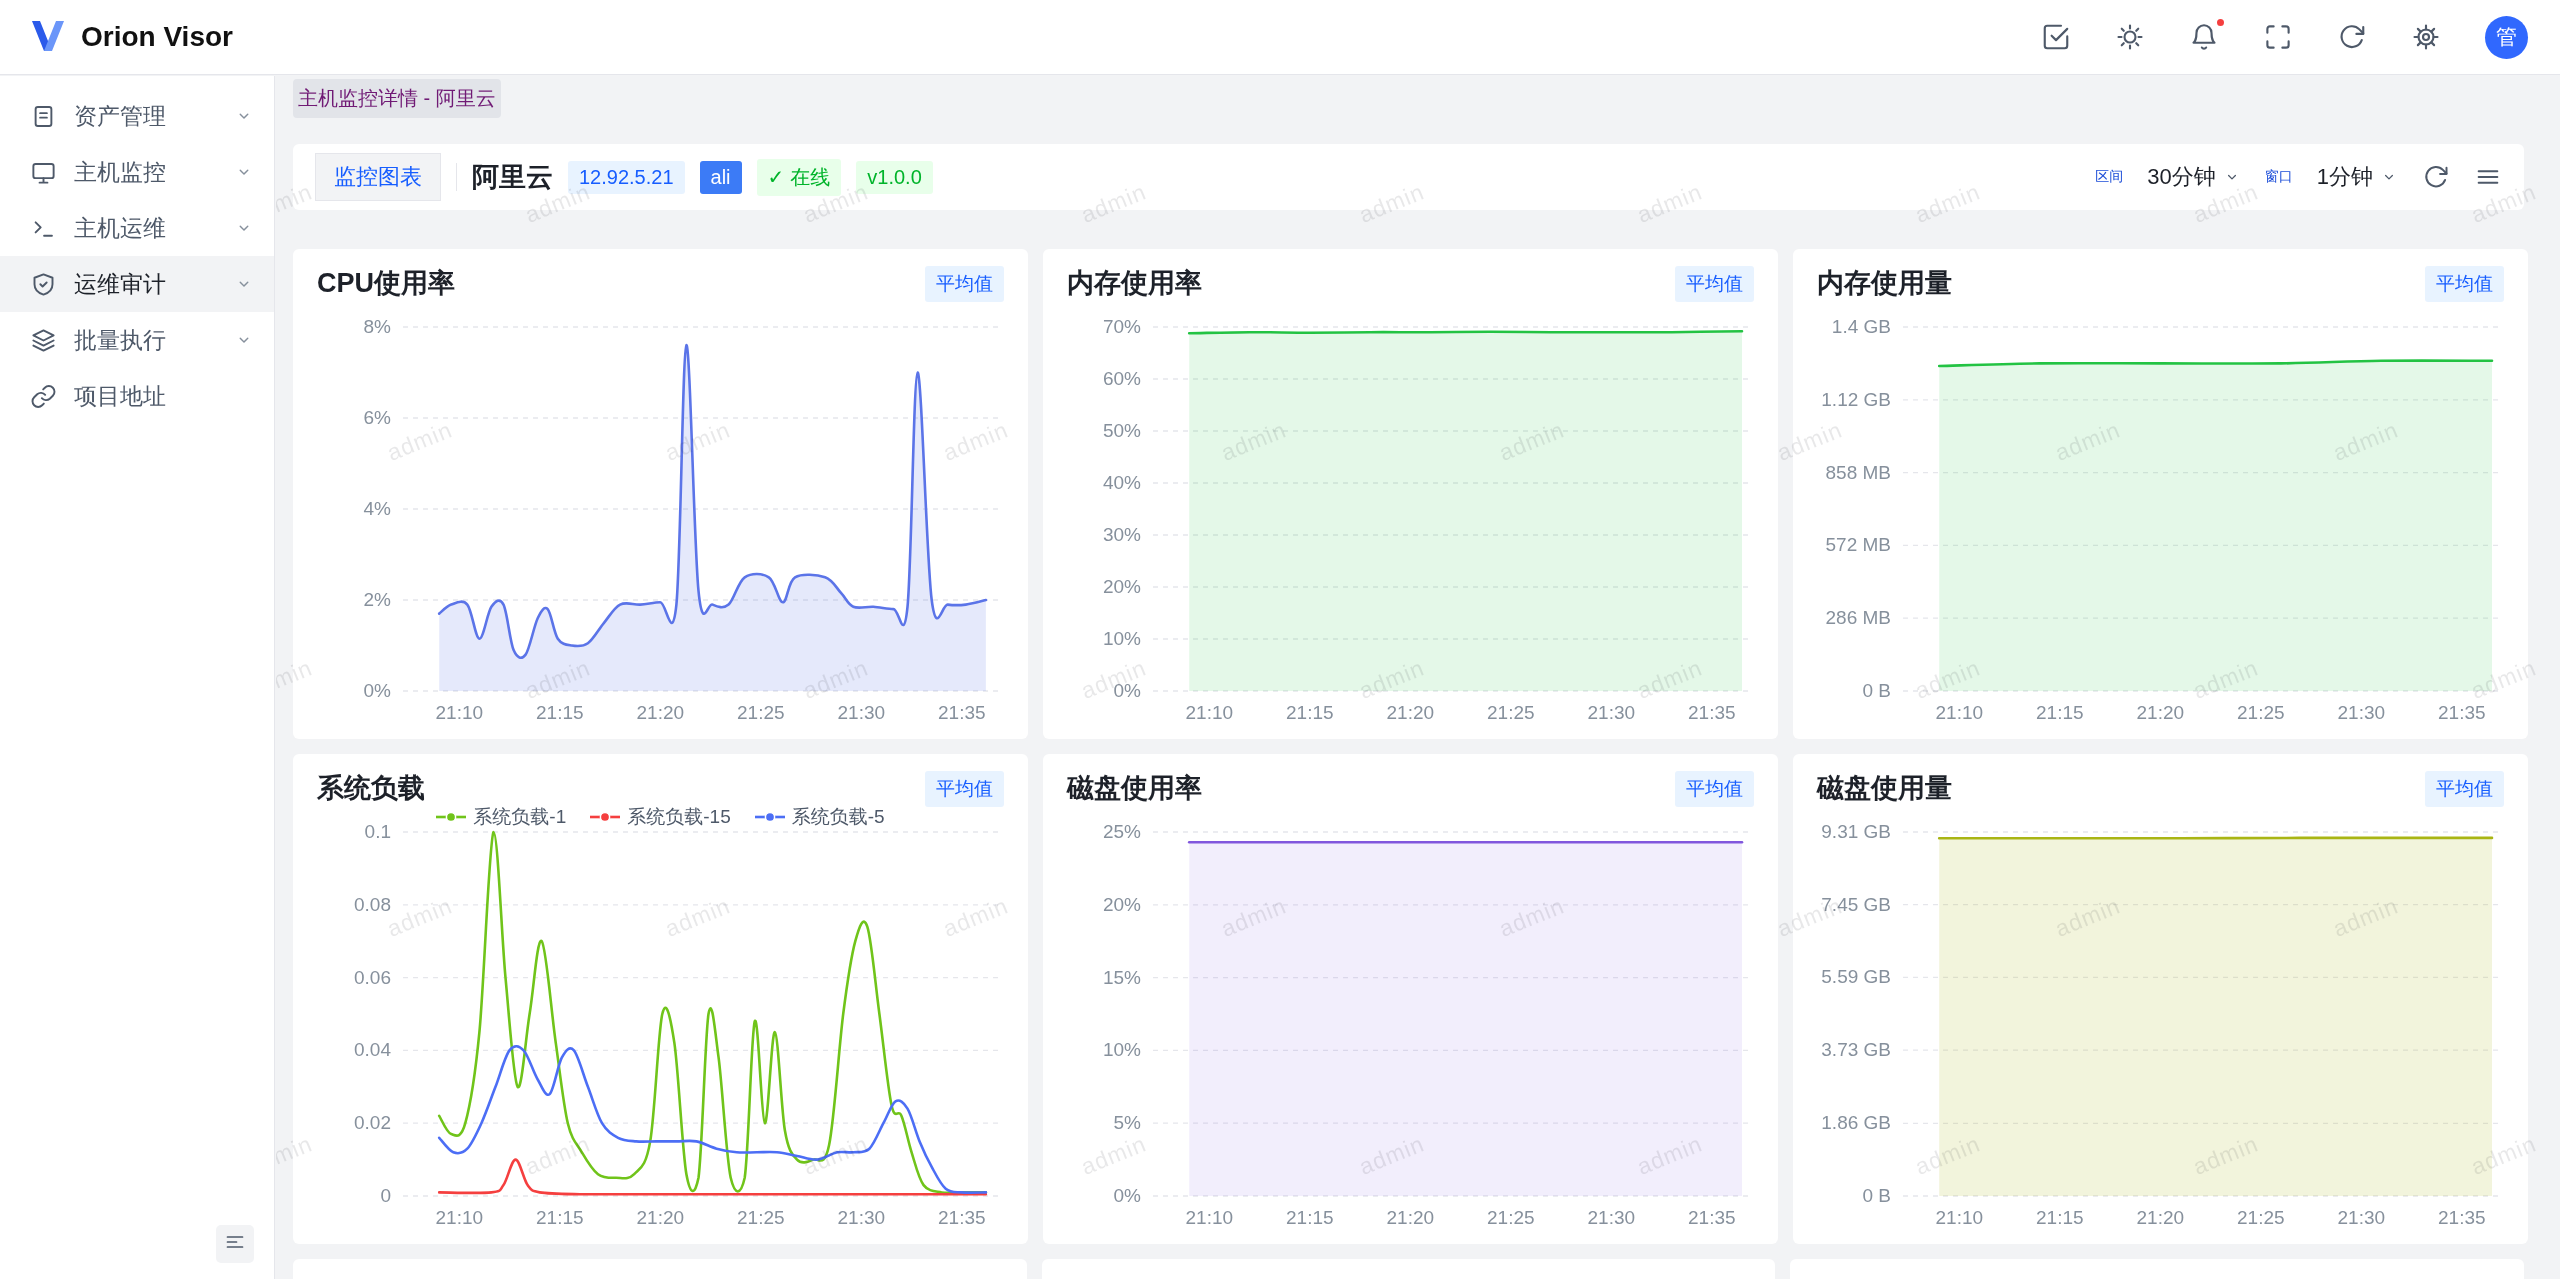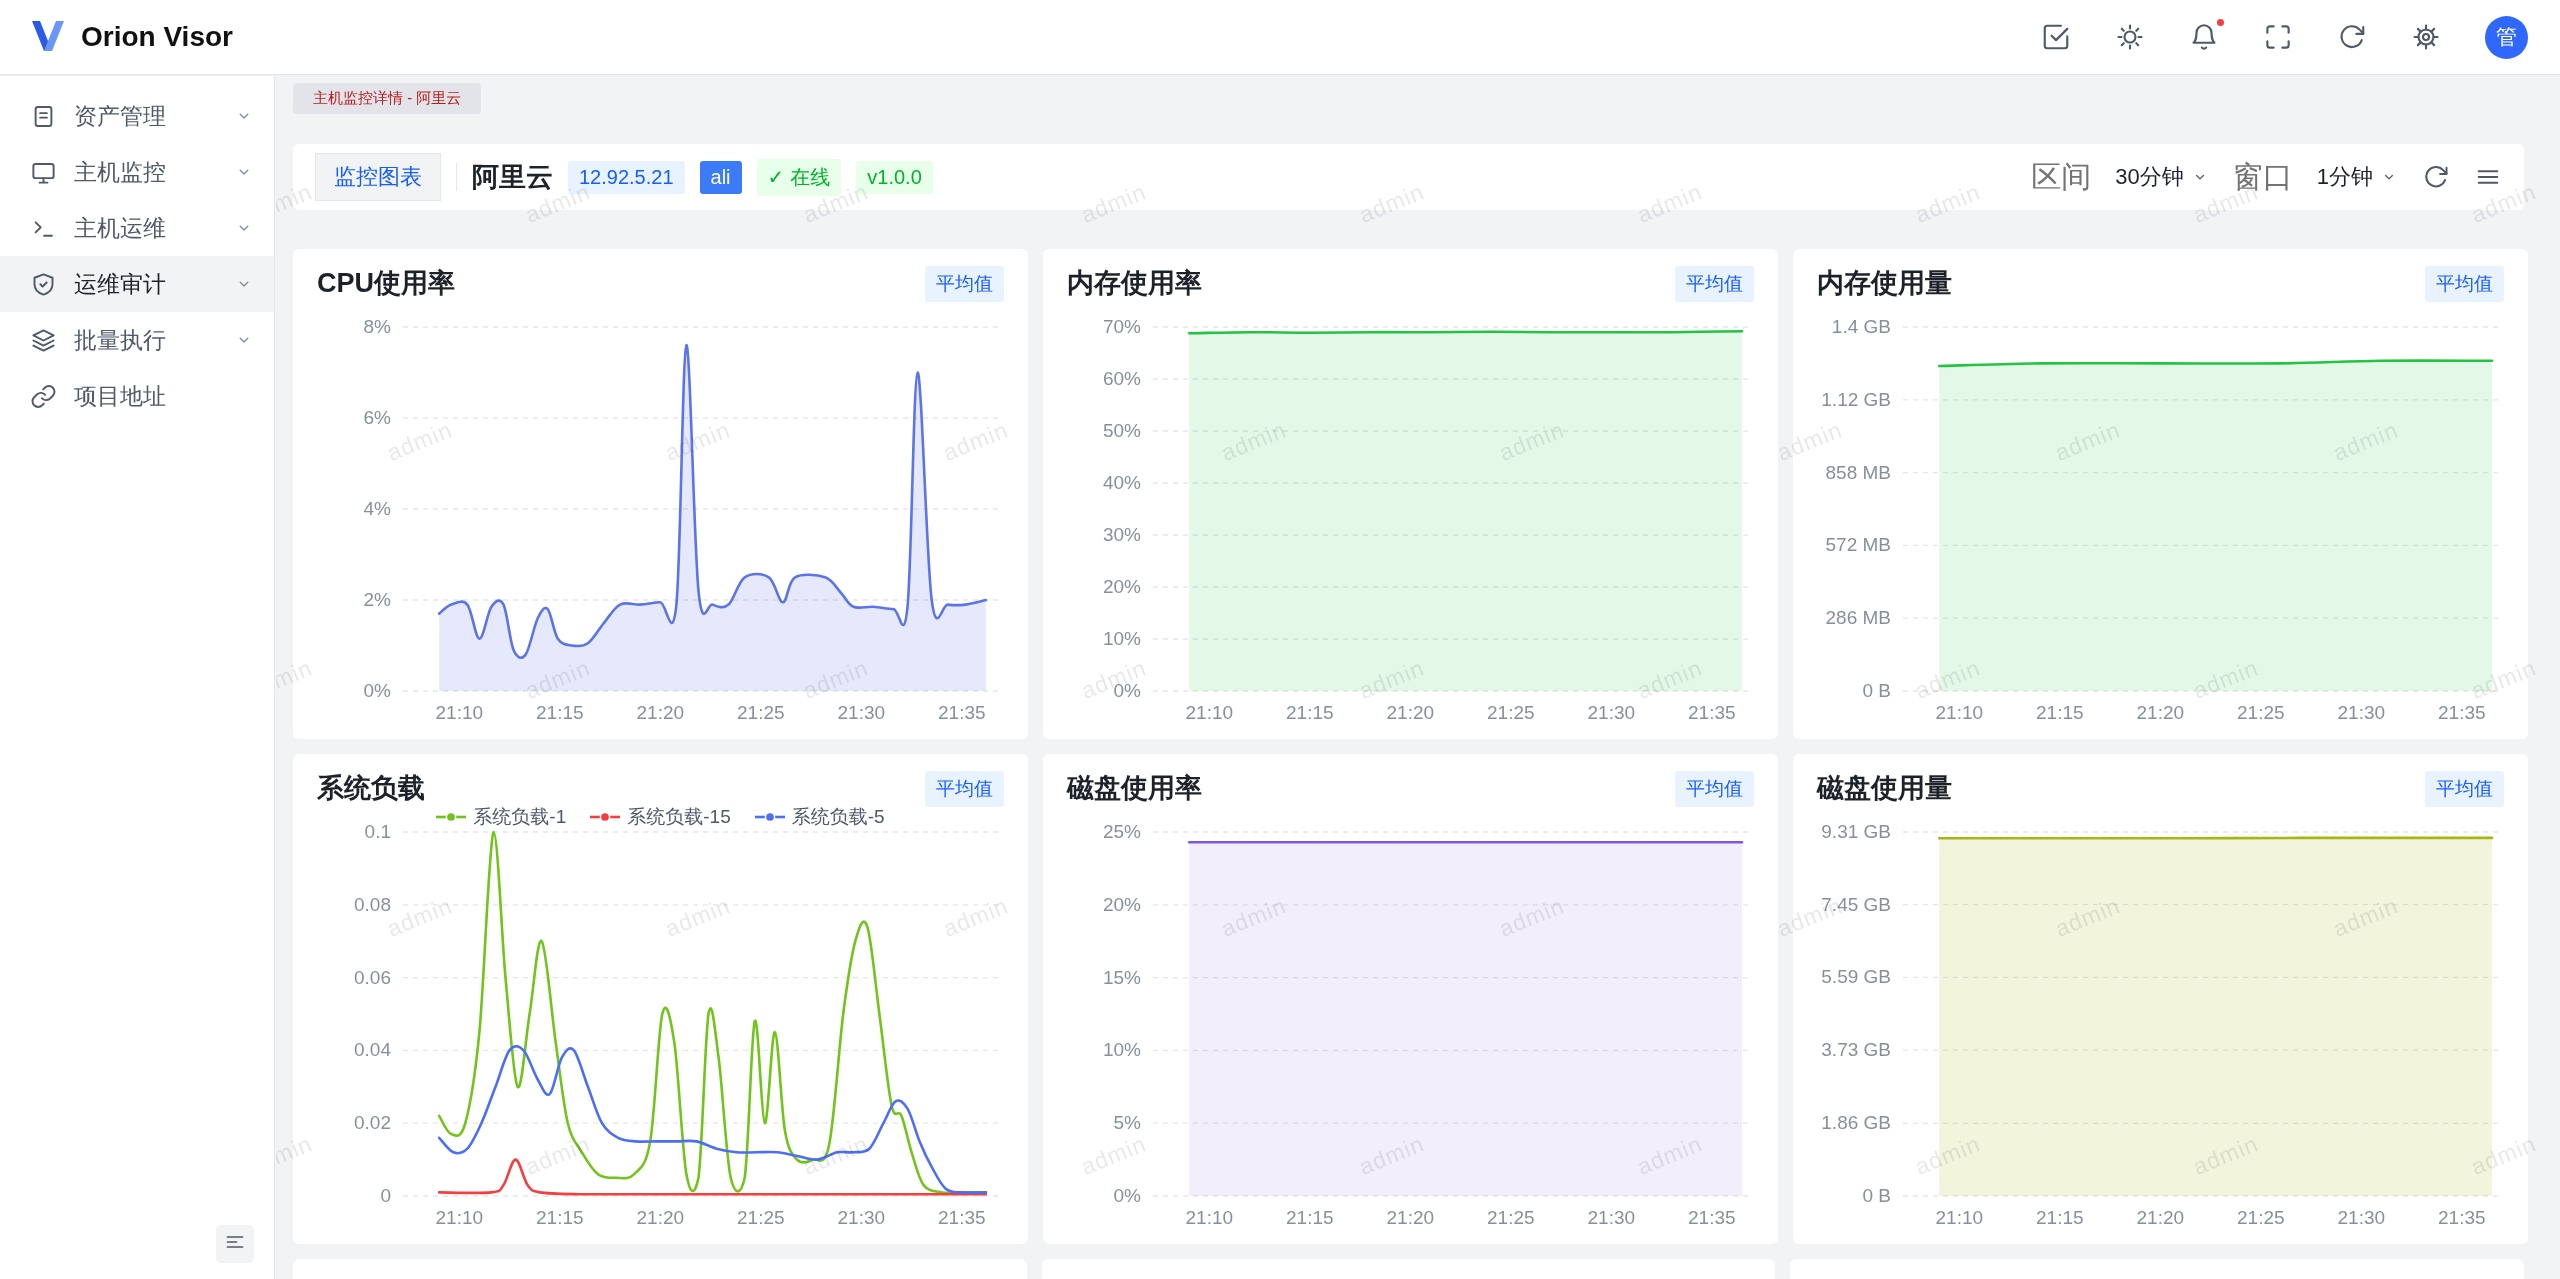--- a/index.html
+++ b/index.html
@@ -23,37 +23,37 @@
 .s-icon{width:27px;height:27px;color:#4e5969}
 .s-icon svg{width:27px;height:27px;display:block}
 .s-label{flex:1}
 .s-chev{width:20px;height:20px;color:#86909c}
 .s-chev svg{width:20px;height:20px;display:block}
 .collapse-btn{position:absolute;bottom:16px;right:20px;width:38px;height:38px;border-radius:5px;background:#f2f3f5;color:#4e5969;display:flex;align-items:center;justify-content:center;cursor:pointer}
 .collapse-btn svg{width:24px;height:24px}
 
 
 .breadcrumb-bar{position:absolute;top:76px;left:276px;width:2284px;height:44px;display:flex;align-items:center;padding-left:17px;z-index:20}
-.crumb-chip{background:#e2e4e9;color:#b91c1c;font-size:15px;padding:6px 20px;border-radius:4px;cursor:pointer}
+.crumb-chip{background:#e2e4e9;color:#701a75;font-size:20px;padding:6px 5px;border-radius:4px;cursor:pointer}
 
 
 .main{position:absolute;top:120px;left:276px;width:2284px;height:1159px;padding:24px 36px 0 17px;z-index:10}
 
 
 .toolbar{height:66px;background:#fff;border-radius:6px;display:flex;align-items:center;justify-content:space-between;padding:0 22px;margin-bottom:39px;position:relative}
 .tb-left{display:flex;align-items:center;gap:15px}
 .chart-tab{font-family:inherit;font-size:22px;color:#165dff;background:#f2f3f5;border:1px solid #e5e6eb;border-radius:0;padding:8px 18px;cursor:pointer}
 .v-divider{width:1px;height:28px;background:#e5e6eb}
 .host-name{font-size:27px;font-weight:700;color:#1d2129}
 .chip{font-size:20px;border-radius:3px;padding:5px 11px;display:inline-flex;align-items:center;gap:6px}
 .chip-blue{background:#e8f3ff;color:#165dff}
 .chip-solid{background:#3c7bf6;color:#fff}
 .chip-green{background:#e8ffea;color:#00b42a}
 .tb-right{display:flex;align-items:center;gap:24px}
-.ctl-label{font-size:30px;color:#737373}
+.ctl-label{font-size:14px;color:#1d4ed8}
 .select{display:flex;align-items:center;gap:7px;font-size:22px;color:#1d2129;cursor:pointer}
 .chev{width:18px;height:18px;color:#4e5969}
 .chev svg{width:18px;height:18px;display:block}
 .tb-icon{width:28px;height:28px;color:#4e5969;cursor:pointer}
 .tb-icon svg{width:28px;height:28px;display:block}
 
 
 .charts-grid{display:grid;grid-template-columns:repeat(3,1fr);gap:15px}
 .chart-card{background:#fff;border-radius:6px;height:490px;padding:16px 24px;position:relative}
 .cc-head{display:flex;justify-content:space-between;align-items:flex-start;height:40px}

